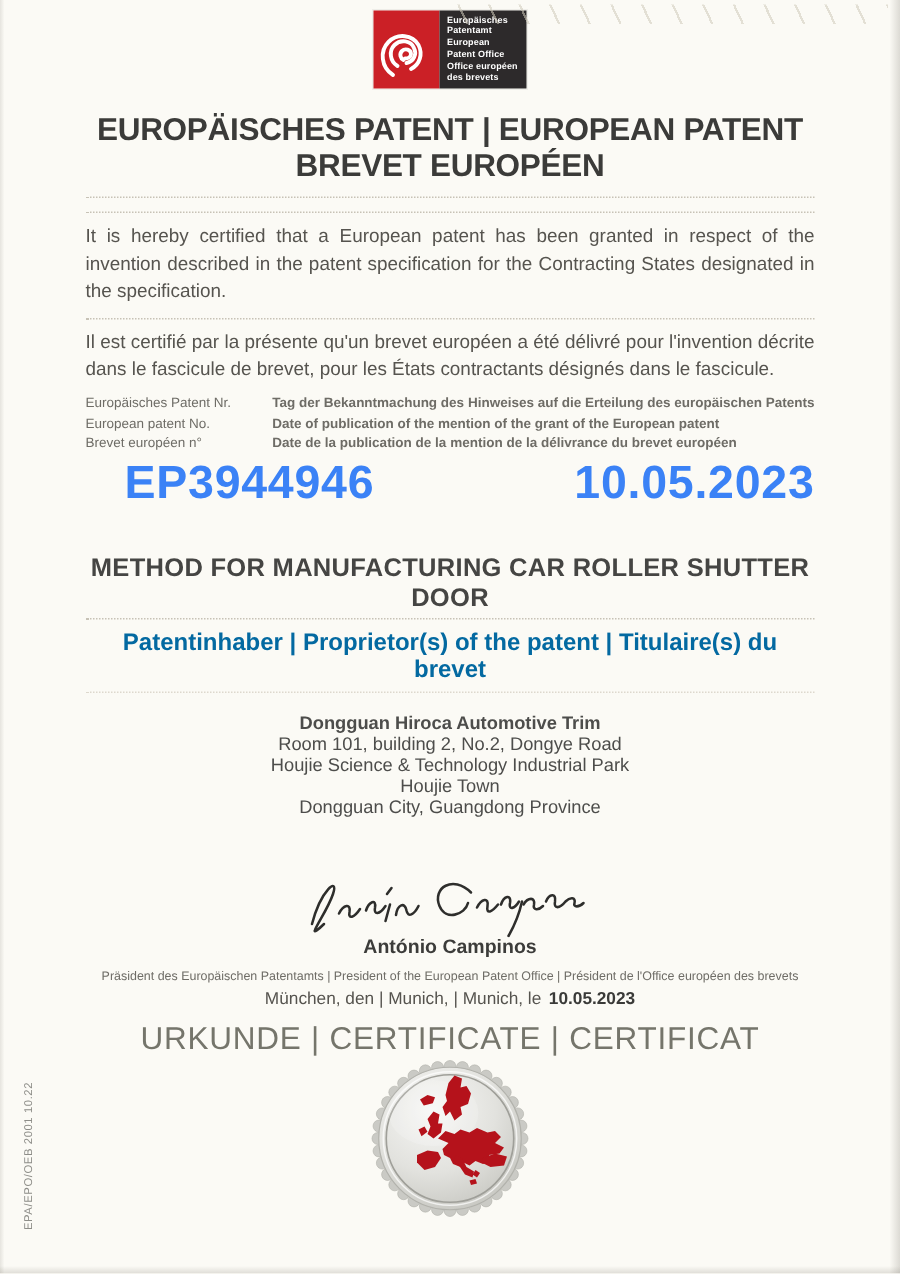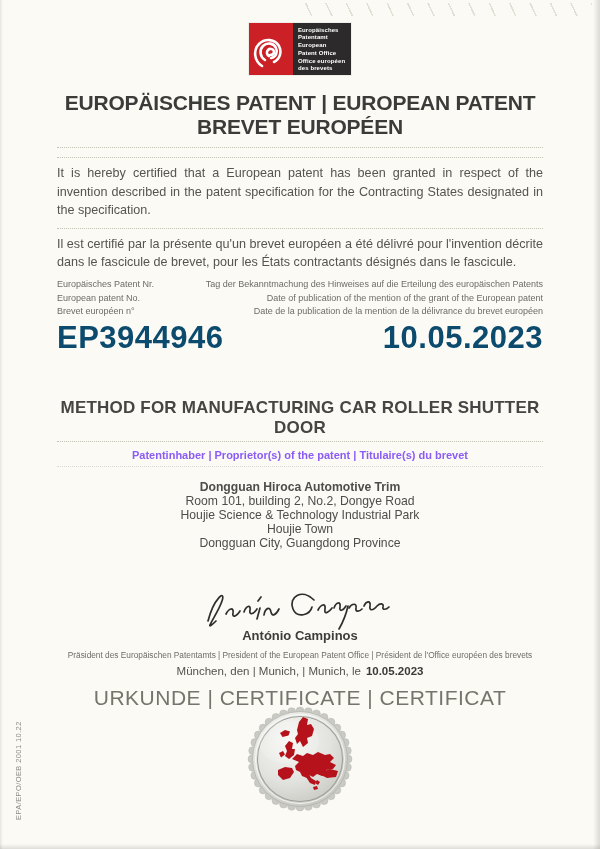--- a/index.html
+++ b/index.html
@@ -11,21 +11,21 @@
   }
   
   .edge-right{position:absolute;top:0;right:0;width:7px;height:100%;
     background:linear-gradient(to right,rgba(0,0,0,0),rgba(110,105,95,.22));}
   .edge-bottom{position:absolute;bottom:0;left:0;width:100%;height:5px;
     background:linear-gradient(to bottom,rgba(0,0,0,0),rgba(110,105,95,.20));}
   .edge-left{position:absolute;top:0;left:0;width:3px;height:100%;
     background:linear-gradient(to left,rgba(0,0,0,0),rgba(110,105,95,.15));}
   .scan-marks{position:absolute;top:3px;right:8px;width:300px;height:13px;opacity:.55;
     background:repeating-linear-gradient(65deg,transparent 0 17px,#cfcaba 17px 18.5px);}
-  .sheet{padding:23px 57px 0 57px;}
+  .sheet{padding:7px 57px 0 57px;}
 
   
   .logo{width:102px;height:52px;margin:0 auto;display:flex;box-shadow:0 0 0 1px rgba(0,0,0,.05);}
   .logo-red{width:44px;height:52px;background:#cb2026;display:flex;align-items:center;justify-content:center;}
   .logo-dark{width:58px;height:52px;background:#2d2a2b;box-sizing:border-box;
     padding:4px 0 3px 5px;display:flex;flex-direction:column;justify-content:space-between;}
   .logo-org{color:#fff;font-size:6px;font-weight:bold;line-height:1.18;white-space:pre-line;letter-spacing:.1px;}
 
   
   .main-title{margin-top:16px;text-align:center;font-size:21px;font-weight:800;
@@ -33,28 +33,28 @@
 
   .dots{border:none;border-top:1px dotted #c7c2b6;margin:9px 0 0 0;}
   .dots.faint{border-top-color:#ddd8cd;}
 
   .cert-p{margin:6px 0 7px 0;font-size:12.6px;line-height:1.44;color:#56544f;
     text-align:justify;}
 
   
   .meta-row{display:flex;justify-content:space-between;margin-top:7px;}
   .meta-left div{font-size:9px;color:#6e6c66;line-height:1.5;}
-  .meta-right{text-align:right;}
+  .meta-right{font-weight:bold;}
   .meta-right div{font-size:9px;color:#6e6c66;line-height:1.5;}
   .values-row{display:flex;justify-content:space-between;align-items:baseline;margin-top:1px;}
-  .big-value{font-size:31px;font-weight:bold;color:#0c4a6e;letter-spacing:.5px;}
-
-  .invention-title{margin-top:42px;text-align:center;font-size:17px;font-weight:bold;
+  .big-value{font-size:31px;font-weight:bold;color:#3b82f6;letter-spacing:.5px;margin-left:26px;}
+
+  .invention-title{margin-top:29px;text-align:center;font-size:17px;font-weight:bold;
     color:#454543;letter-spacing:.2px;}
-  .proprietor-heading{margin-top:7px;text-align:center;font-size:11px;font-weight:700;color:#8b5cf6;}
+  .proprietor-heading{margin-top:7px;text-align:center;font-size:16px;font-weight:700;color:#0369a1;}
 
   .address{margin-top:13px;text-align:center;font-size:12.2px;line-height:1.16;color:#4d4d4b;}
   .address .bold{font-weight:bold;}
 
   
   .sig-wrap{margin-top:38px;text-align:center;}
   .sig-svg{display:block;margin:0 auto;}
   .sig-name{text-align:center;font-size:13px;font-weight:bold;color:#3c3c3a;margin-top:-2px;}
   .president-line{margin-top:7px;text-align:center;font-size:8.3px;color:#6e6c66;}
   .munich-line{margin-top:5px;text-align:center;font-size:11.5px;color:#55534e;}

